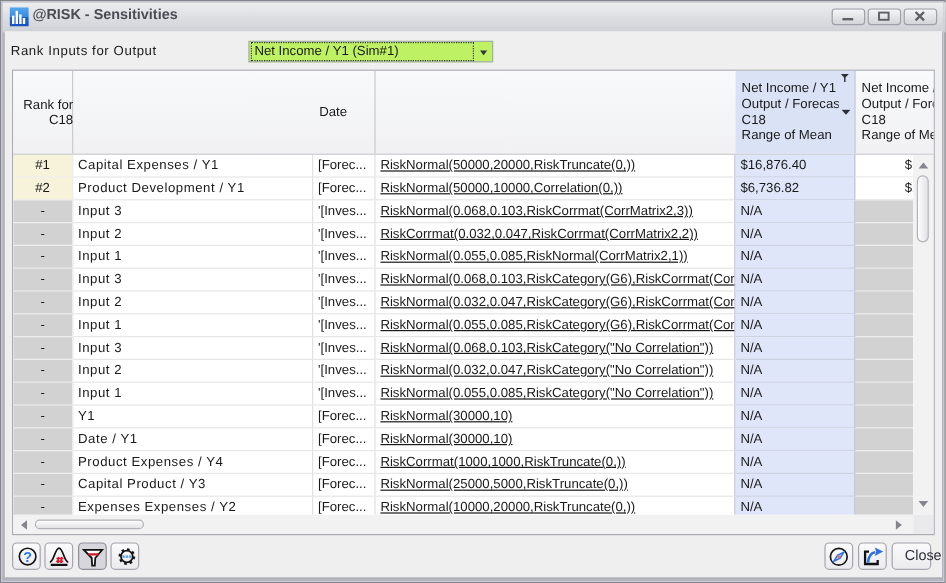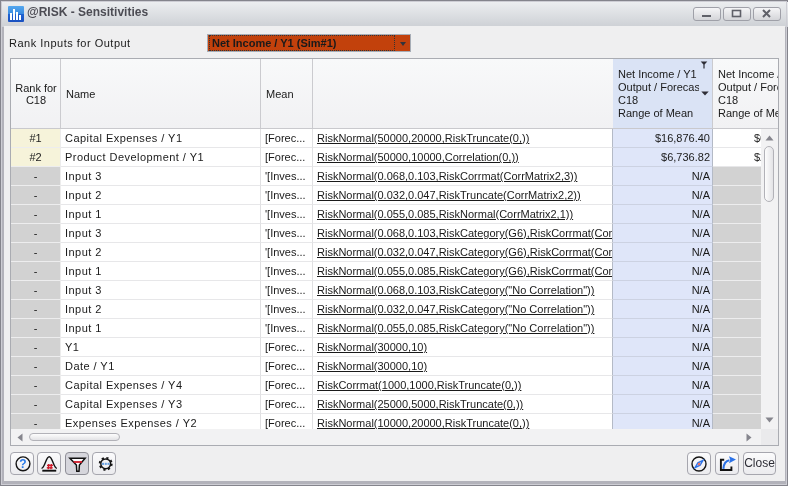--- a/index.html
+++ b/index.html
@@ -13,21 +13,21 @@
 #appicon { position:absolute; left:6px; top:4px; width:16px; height:16px; }
 #title { position:absolute; left:25px; top:3px; font-size:12px; font-weight:bold; color:#4c4c54; }
 .winbtn { position:absolute; top:5px; height:14px; width:28px; border:1px solid #9fa0a8;
   border-radius:3px; background:linear-gradient(#f5f5f7,#d4d5d9); }
 #btnmin { left:691px; } #btnmax { left:721px; } #btnclose { left:751px; }
 .winbtn svg { position:absolute; left:0; top:0; }
 #client { position:absolute; left:3px; top:25px; width:781px; height:455px; background:#efeff0; }
 
 #lbl { position:absolute; left:5px; top:11px; letter-spacing:0.5px; }
 #combo { position:absolute; left:203px; top:8px; width:204px; height:18px;
-  background:#c2410c; border:1px solid #a7adb6;font-weight:bold; }
+  background:#bef264; border:1px solid #a7adb6; }
 #combo .txt { position:absolute; left:2px; top:1px; right:16px; bottom:1px;
   outline:1px dotted #333; padding:1px 0 0 2px; white-space:nowrap; overflow:hidden; }
 #combo .arr { position:absolute; right:4px; top:7px; width:0; height:0;
   border-left:3.5px solid transparent; border-right:3.5px solid transparent; border-top:4.5px solid #33333b; }
 
 #grid { position:absolute; left:6px; top:32px; width:769px; height:388px;
   border:1px solid #aaacb2; background:#fff; overflow:hidden; }
 
 #ghead { position:absolute; left:0; top:0; width:767px; height:70px;
   background:linear-gradient(#f8f9fa,#f1f1f3); border-bottom:1px solid #c9c9cd; }
@@ -36,21 +36,21 @@
 #hc0 { left:0; width:50px; } #hc1 { left:50px; width:200px; }
 #hc2 { left:250px; width:52px; } #hc3 { left:302px; width:300px; }
 #hc4 { left:602px; width:100px; background:#dae3f5; }
 #hc5 { left:702px; width:65px; border-right:none; }
 #rows { position:absolute; left:0; top:70px; width:750px; height:300px; overflow:hidden; }
 table { border-collapse:separate; border-spacing:0; table-layout:fixed; width:750px; }
 td { height:19px; box-sizing:border-box; padding:0 4px 0 4px; border-bottom:1px solid #e7e7e9;
   border-right:1px solid #e0e0e2; white-space:nowrap; overflow:hidden; vertical-align:middle; }
 td.rk { text-align:center; background:#d2d2d2; padding:0; border-bottom-color:#ededee; border-right-color:#ececec; }
 td.rky { background:#f6f3da; }
-td.out1 { background:#dfe6f9; text-align:right; border-bottom:1px solid #ccd2e2; border-right-color:#b4bac6; padding-right:2px; }
+td.out1 { background:#dfe6f9; text-align:left; border-bottom:1px solid #ccd2e2; border-right-color:#b4bac6; padding-right:2px; }
 td:nth-child(4) { border-right-color:#b4bac6;text-decoration:underline; }
 td:nth-child(2) { letter-spacing:0.45px; }
 td.out2 { background:#d2d2d2; border-right:none; border-bottom-color:#ededee; }
 td.out2w { background:#fff; text-align:left; padding:0 0 0 41px; border-right:none; }
 
 #vsb { position:absolute; left:750px; top:70px; width:17px; height:300px; background:#f2f2f3; }
 #hsb { position:absolute; left:0; top:370px; width:750px; height:16px; background:#f2f2f3; }
 #corner { position:absolute; left:750px; top:370px; width:17px; height:16px; background:#eaeaec; }
 .thumbv { position:absolute; left:3px; width:10px; border:1px solid #b2b2b8; border-radius:6px;
   background:linear-gradient(90deg,#fdfdfd,#e3e3e6); }
@@ -59,21 +59,21 @@
 .sarr { position:absolute; }
 
 .tbtn { position:absolute; top:426px; width:24px; height:23px; border:1px solid #a6a6ae;
   border-radius:4px; background:linear-gradient(#fbfbfc,#ebebee); }
 .tbtn.pressed { background:#d6d6dc; border-color:#8f8f97; }
 .tbtn svg { position:absolute; left:3px; top:3px; }
 #tb0 { left:6px; } #tb1 { left:33px; } #tb2 { left:61px; } #tb3 { left:88px; }
 #tbc0 { left:683px; } #tbc1 { left:711px; }
 #btnCloseDlg { position:absolute; left:739px; top:426px; width:33px; height:23px;
   border:1px solid #a6a6ae; border-radius:4px; background:linear-gradient(#fbfbfc,#ebebee);
-  text-align:center; line-height:21px; font-size:12px; color:#2e2e36; }
+  text-align:center; line-height:21px; font-size:12px; color:#2e2e36;padding-left:10px; }
 </style>
 </head>
 <body>
 <div id="win">
   <div id="titlebar">
     <svg id="appicon" width="16" height="16">
       <defs>
           <linearGradient id="ig" x1="0" y1="0" x2="0" y2="1">
         <stop offset="0" stop-color="#55a8ee"></stop>
             <stop offset="0.5" stop-color="#3a8ae0"></stop>
@@ -106,27 +106,24 @@
   </div>
   <div id="client">
     <div id="lbl">Rank Inputs for Output</div>
     <div id="combo">
         <div class="txt">Net Income / Y1 (Sim#1)</div>
         <div class="arr"></div>
       </div>
     <div id="grid">
       <div id="ghead">
         <div class="hc" id="hc0">
-            <div class="t" style="left:0;width:50px;top:23px;text-align:center;">Rank for<br>C18</div>
-          </div>
-        <div class="hc" id="hc1">
-            <div class="t" style="left:5px;top:29px;">Name</div>
+            <div class="t" style="left:0;width:50px;top:23px;text-align:right;">Rank for<br>C18</div>
           </div>
         <div class="hc" id="hc2">
-            <div class="t" style="left:5px;top:29px;">Mean</div>
+            <div class="t" style="left:5px;top:29px;">Date</div>
           </div>
         <div class="hc" id="hc4">
           <div class="t" style="left:5px;top:9px;line-height:13px;width:81px;overflow:hidden;">Net Income / Y1<br>Output / Forecast<br>C18<br>Range of Mean</div>
           <svg style="position:absolute;right:4px;top:2px;" width="8" height="8">
               <path d="M0.7 0.6 H7.3 L4.6 3.6 V7.4 H3.4 V3.6 Z" fill="#2e2e36"></path>
             </svg>
           <svg style="position:absolute;right:3px;top:32px;" width="8" height="5">
               <path d="M0.3 0.4 H7.7 L4 4.6 Z" fill="#2e2e36"></path>
             </svg>
         </div>
@@ -166,21 +163,21 @@
                 <td>Input 3</td>
                 <td>'[Inves...</td>
                 <td>RiskNormal(0.068,0.103,RiskCorrmat(CorrMatrix2,3))</td>
                 <td class="out1">N/A</td>
                 <td class="out2"></td>
               </tr>
           <tr>
                 <td class="rk">-</td>
                 <td>Input 2</td>
                 <td>'[Inves...</td>
-                <td>RiskNormal(0.032,0.047,RiskTruncate(CorrMatrix2,2))</td>
+                <td>RiskCorrmat(0.032,0.047,RiskCorrmat(CorrMatrix2,2))</td>
                 <td class="out1">N/A</td>
                 <td class="out2"></td>
               </tr>
           <tr>
                 <td class="rk">-</td>
                 <td>Input 1</td>
                 <td>'[Inves...</td>
                 <td>RiskNormal(0.055,0.085,RiskNormal(CorrMatrix2,1))</td>
                 <td class="out1">N/A</td>
                 <td class="out2"></td>
@@ -244,29 +241,29 @@
           <tr>
                 <td class="rk">-</td>
                 <td>Date / Y1</td>
                 <td>[Forec...</td>
                 <td>RiskNormal(30000,10)</td>
                 <td class="out1">N/A</td>
                 <td class="out2"></td>
               </tr>
           <tr>
                 <td class="rk">-</td>
-                <td>Capital Expenses / Y4</td>
+                <td>Product Expenses / Y4</td>
                 <td>[Forec...</td>
                 <td>RiskCorrmat(1000,1000,RiskTruncate(0,))</td>
                 <td class="out1">N/A</td>
                 <td class="out2"></td>
               </tr>
           <tr>
                 <td class="rk">-</td>
-                <td>Capital Expenses / Y3</td>
+                <td>Capital Product / Y3</td>
                 <td>[Forec...</td>
                 <td>RiskNormal(25000,5000,RiskTruncate(0,))</td>
                 <td class="out1">N/A</td>
                 <td class="out2"></td>
               </tr>
           <tr>
                 <td class="rk">-</td>
                 <td>Expenses Expenses / Y2</td>
                 <td>[Forec...</td>
                 <td>RiskNormal(10000,20000,RiskTruncate(0,))</td>

